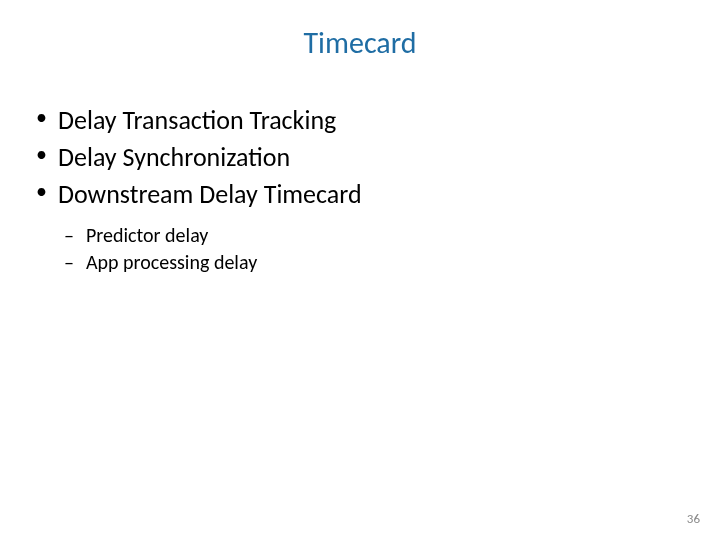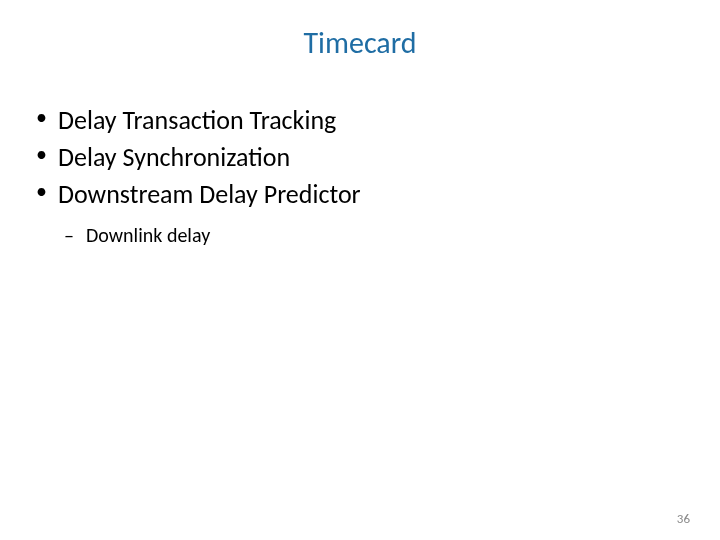--- a/index.html
+++ b/index.html
@@ -64,36 +64,37 @@
     .sub-item::before {
       content: "–";
       position: absolute;
       left: 0;
       top: 0;
       font-size: 20px;
       color: #000;
     }
     .page-num {
       position: absolute;
-      right: 30px;
+      right: 20px;
       bottom: 14px;
       font-size: 13px;
       color: #8a8a8a;
     }
   </style>
 </head>
 <body>
 
 <div class="slide">
   <h1 class="title">Timecard</h1>
 
   <ul class="main-list">
     <li class="main-item">Delay Transaction Tracking</li>
     <li class="main-item">Delay Synchronization</li>
-    <li class="main-item">Downstream Delay Predictor</li>
+    <li class="main-item">Downstream Delay Timecard</li>
   </ul>
 
   <ul class="sub-list">
-    <li class="sub-item">Downlink delay</li>
+    <li class="sub-item">Predictor delay</li>
+    <li class="sub-item">App processing delay</li>
   </ul>
 
   <div class="page-num">36</div>
 </div>
 
 </body></html>

